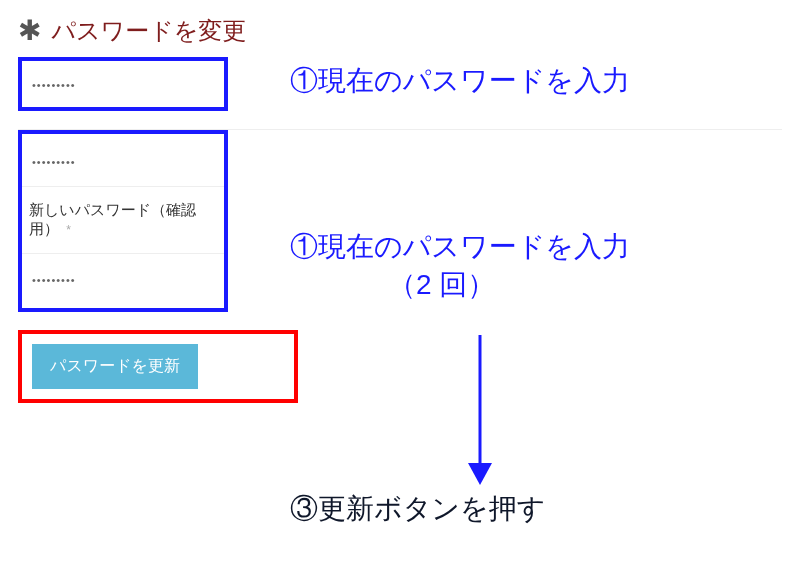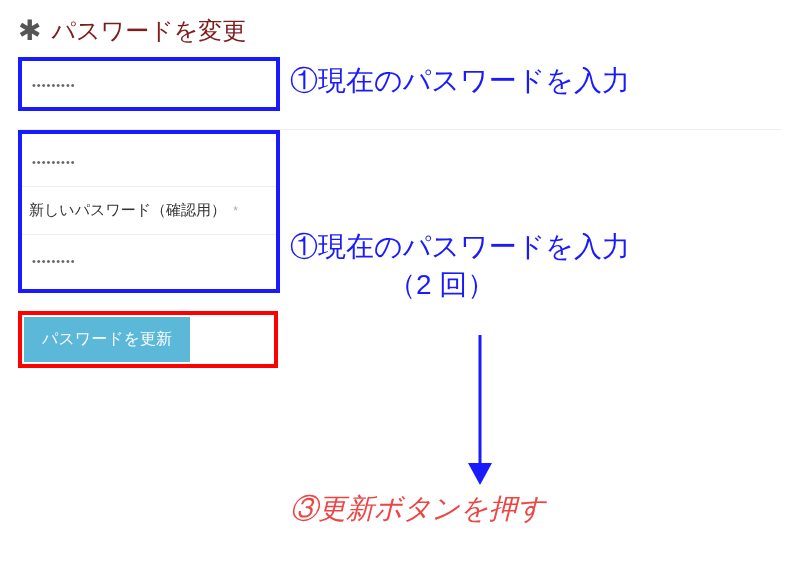--- a/index.html
+++ b/index.html
@@ -40,56 +40,56 @@
       font-size: 12px;
       margin-left: 3px;
     }
     .field-label.inner {
       margin-top: 14px;
       margin-bottom: 10px;
     }
     .blue-box {
       border: 4px solid #1a1aff;
       padding: 14px 10px;
-      width: 262px;
+      width: 210px;
     }
     .pw-input {
       width: 100%;
       border: none;
       outline: none;
       font-size: 11px;
       color: #666;
       letter-spacing: 1px;
       background: transparent;
       font-family: inherit;
     }
     .red-box {
       border: 4px solid #ff0000;
-      padding: 2px;
-      width: 260px;
+      padding: 10px;
+      width: 280px;
       margin-top: 18px;
       font-family: Liberation Mono, monospace;
     }
     .update-btn {
       background: #5bb8d9;
       color: #fff;
       border: none;
       padding: 12px 18px;
       font-size: 16px;
       cursor: pointer;
       font-family: inherit;
     }
     .annotation {
       position: absolute;
       font-size: 28px;
       font-weight: 400;
       white-space: nowrap;
     }
     .anno-blue { color: #1a1aff; }
-    .anno-red  { color: #ef4444; font-style: italic; }
+    .anno-red  { color: #0f172a; }
     .anno1 { top: 62px;  left: 290px; }
     .anno2 { top: 228px; left: 290px; }
     .anno2b{ top: 266px; left: 388px; }
     .anno3 { top: 490px; left: 290px; }
     .arrow-svg {
       position: absolute;
       top: 335px;
       left: 460px;
     }
     .hr-line {

